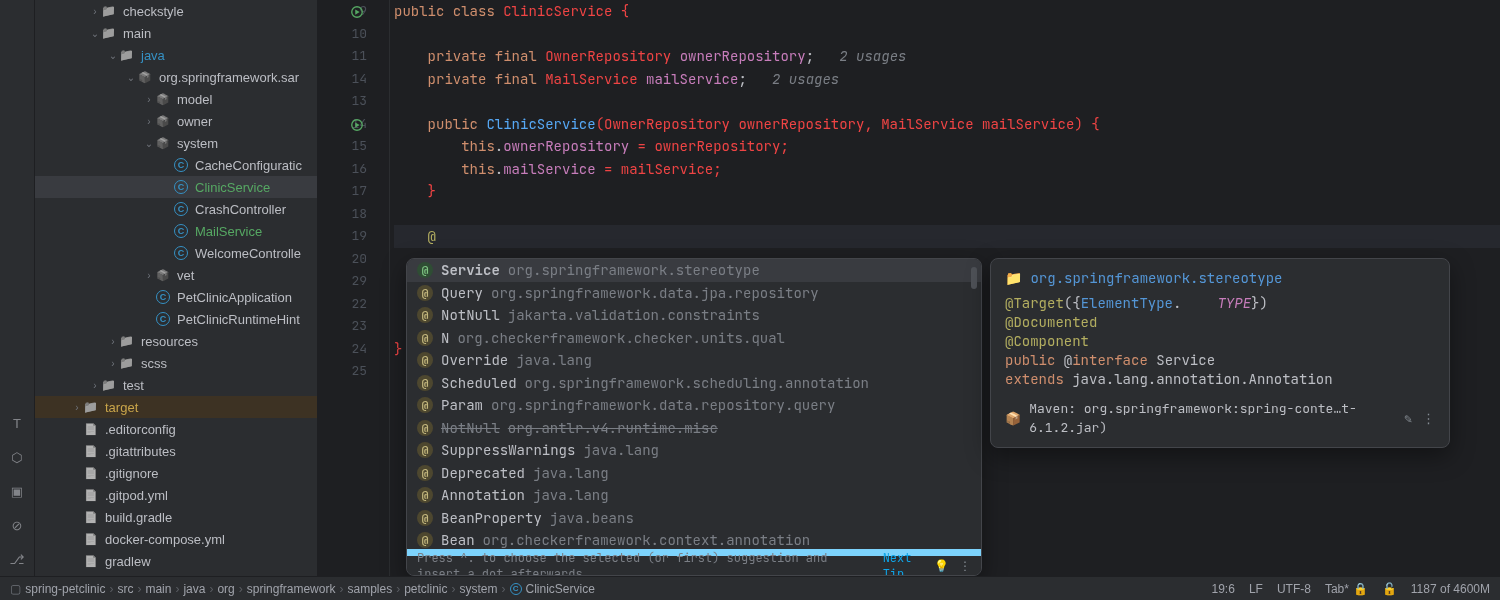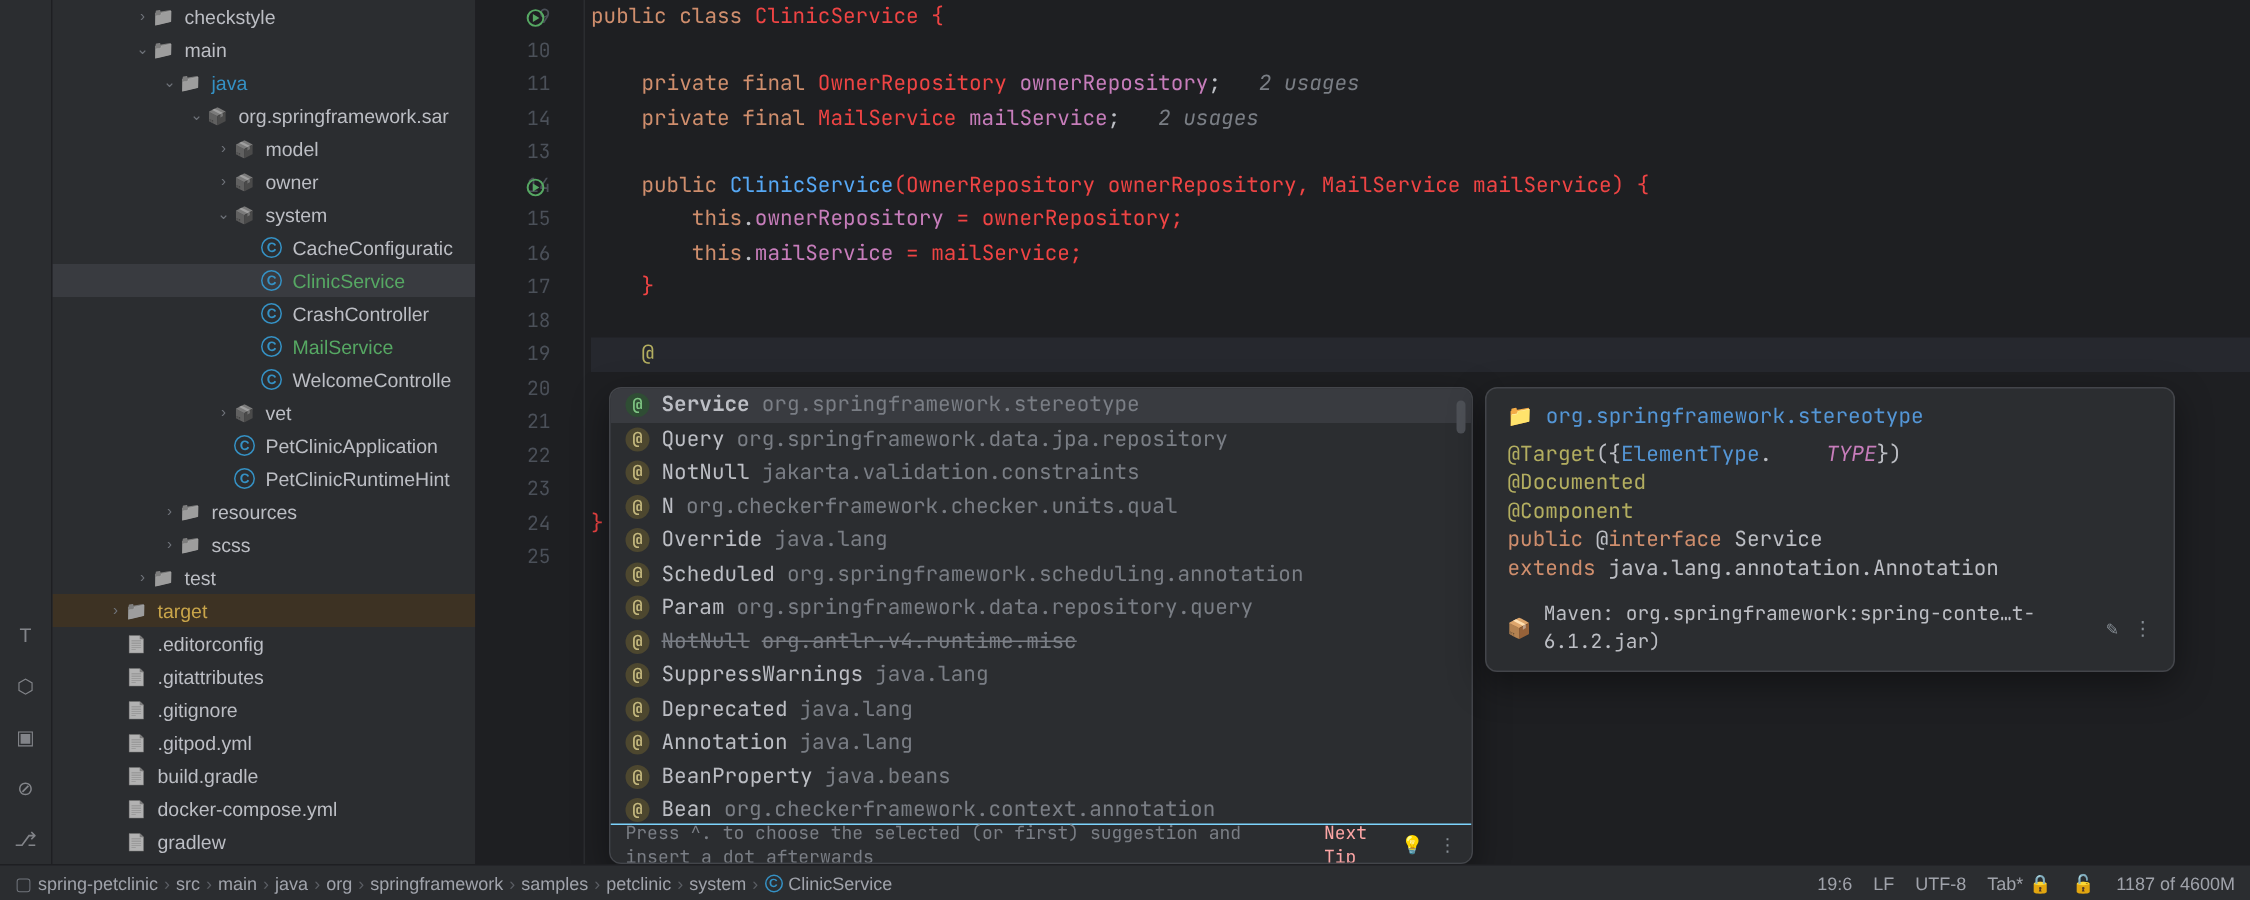--- a/index.html
+++ b/index.html
@@ -131,29 +131,29 @@
 }
 .at-green { background:#2f4d34; color:#7ec482; }
 .at-yellow { background:#4d472f; color:#c4b87e; }
 .popup-name { color: #bcbec4; }
 .popup-name.bold { font-weight: 600; }
 .popup-pkg { color: #7a7e85; }
 .strike { text-decoration: line-through; color: #7a7e85; }
 .popup-footer {
   height: 26px;
   background: #2b2d30;
-  border-top: 1px solid #7dd3fc;
+  border-top: 7px solid #7dd3fc;
   display: flex;
   align-items: center;
   padding: 0 10px;
   font-size: 12px;
   color: #7a7e85;
   gap: 6px;
 }
-.next-tip { color: #fca5a5; }
+.next-tip { color: #0ea5e9; }
 .bulb { color:#d6b95c; }
 .scrollbar-thumb {
   position:absolute; right:4px; top:8px; width:6px; height:22px;
   background:#4e5157; border-radius:3px;
 }
 
 .doc-popup {
   position: absolute;
   left: 990px;
   top: 258px;
@@ -373,21 +373,21 @@
         <div class="gline">14<span class="gut-icon"><svg viewBox="0 0 16 16">
               <circle cx="8" cy="8" r="6" fill="none" stroke="#56a863" stroke-width="1.5"></circle>
               <path d="M6 5l5 3-5 3z" fill="#56a863"></path>
             </svg></span></div>
         <div class="gline">15</div>
         <div class="gline">16</div>
         <div class="gline">17</div>
         <div class="gline">18</div>
         <div class="gline">19</div>
         <div class="gline">20</div>
-        <div class="gline">21</div>
+        <div class="gline">29</div>
         <div class="gline">22</div>
         <div class="gline">23</div>
         <div class="gline">24</div>
         <div class="gline">25</div>
       </div>
     <div class="code mono" id="code"><div class="cl"><span class="kw">public</span><span class=""> </span><span class="kw">class</span><span class="type"> ClinicService {</span></div><div class="cl"></div><div class="cl"><span class="">    </span><span class="kw">private final</span><span class="type"> OwnerRepository </span><span class="field">ownerRepository</span><span class="punc">;</span><span class="com">   2 usages</span></div><div class="cl"><span class="">    </span><span class="kw">private final</span><span class="type"> MailService </span><span class="field">mailService</span><span class="punc">;</span><span class="com">   2 usages</span></div><div class="cl"></div><div class="cl"><span class="">    </span><span class="kw">public</span><span class=""> </span><span class="fn">ClinicService</span><span class="type">(OwnerRepository ownerRepository, MailService mailService) {</span></div><div class="cl"><span class="">        </span><span class="kw">this</span><span class="punc">.</span><span class="field">ownerRepository</span><span class="type"> = ownerRepository;</span></div><div class="cl"><span class="">        </span><span class="kw">this</span><span class="punc">.</span><span class="field">mailService</span><span class="type"> = mailService;</span></div><div class="cl"><span class="type">    }</span></div><div class="cl"></div><div class="cl hl-line"><span class="">    </span><span class="ann">@</span></div><div class="cl"></div><div class="cl"></div><div class="cl"></div><div class="cl"></div><div class="cl"><span class="type">}</span></div><div class="cl"></div></div>
   </div>
 </div>
 
 <div class="popup mono">

